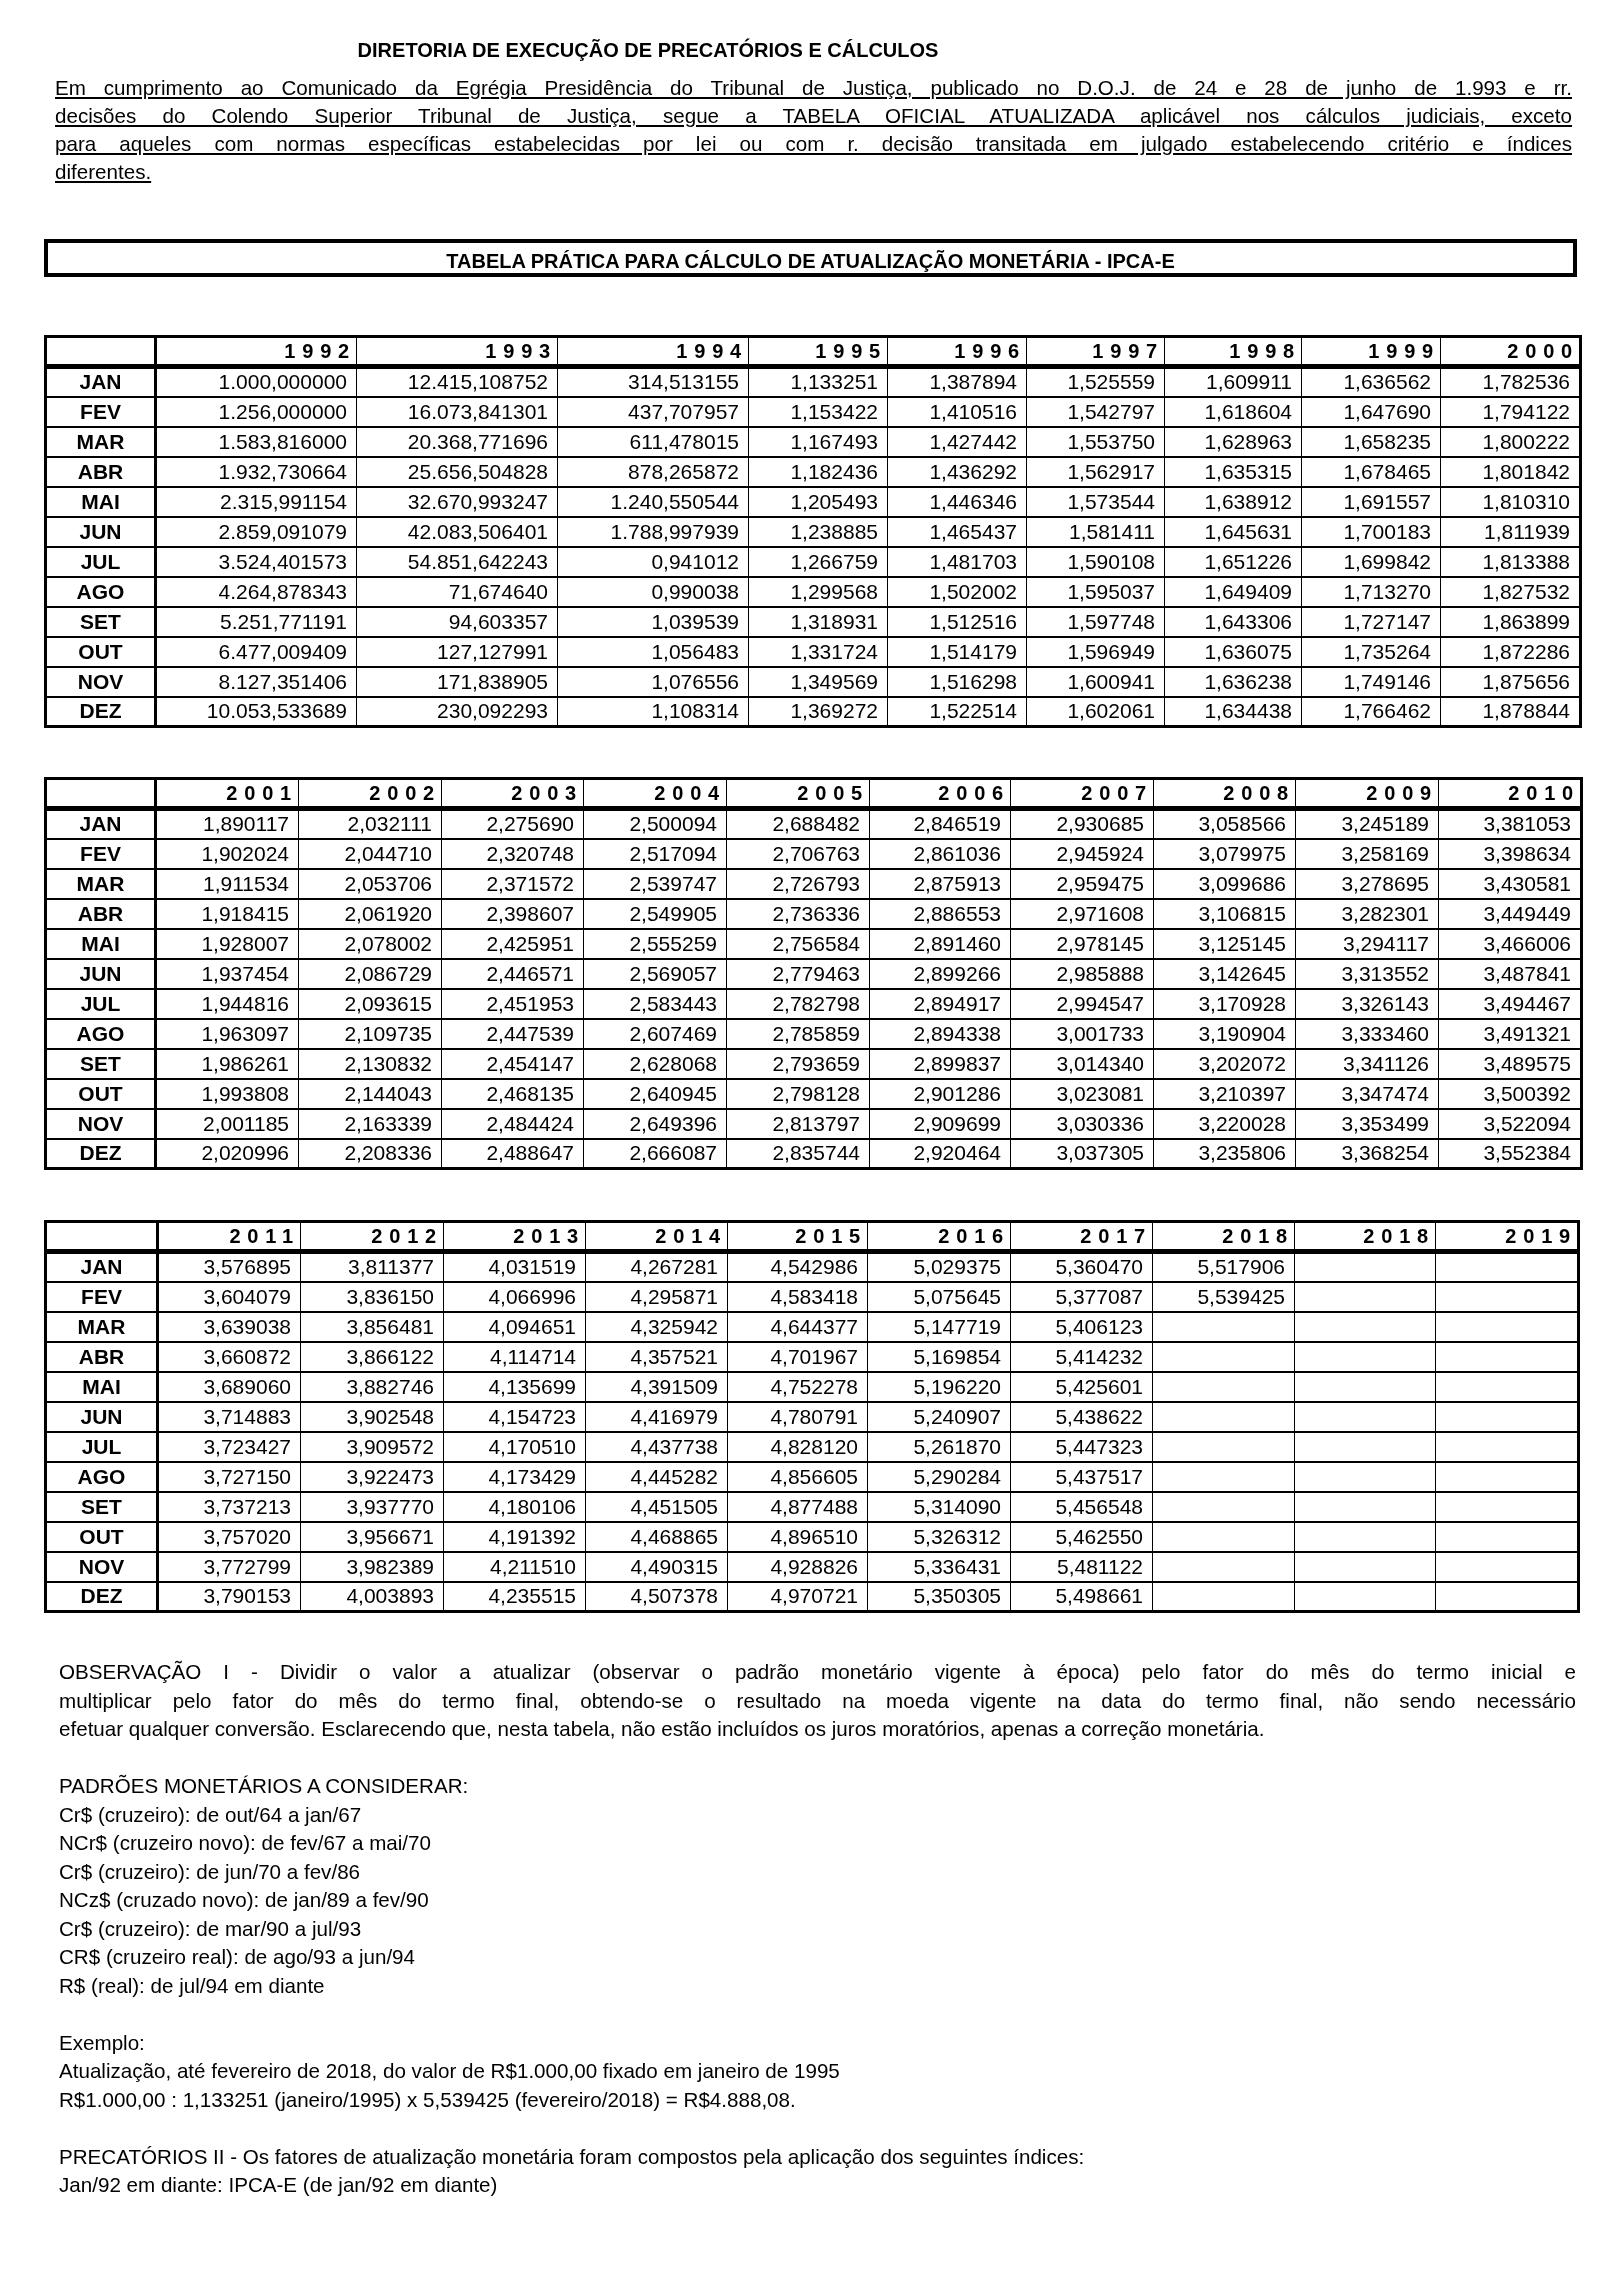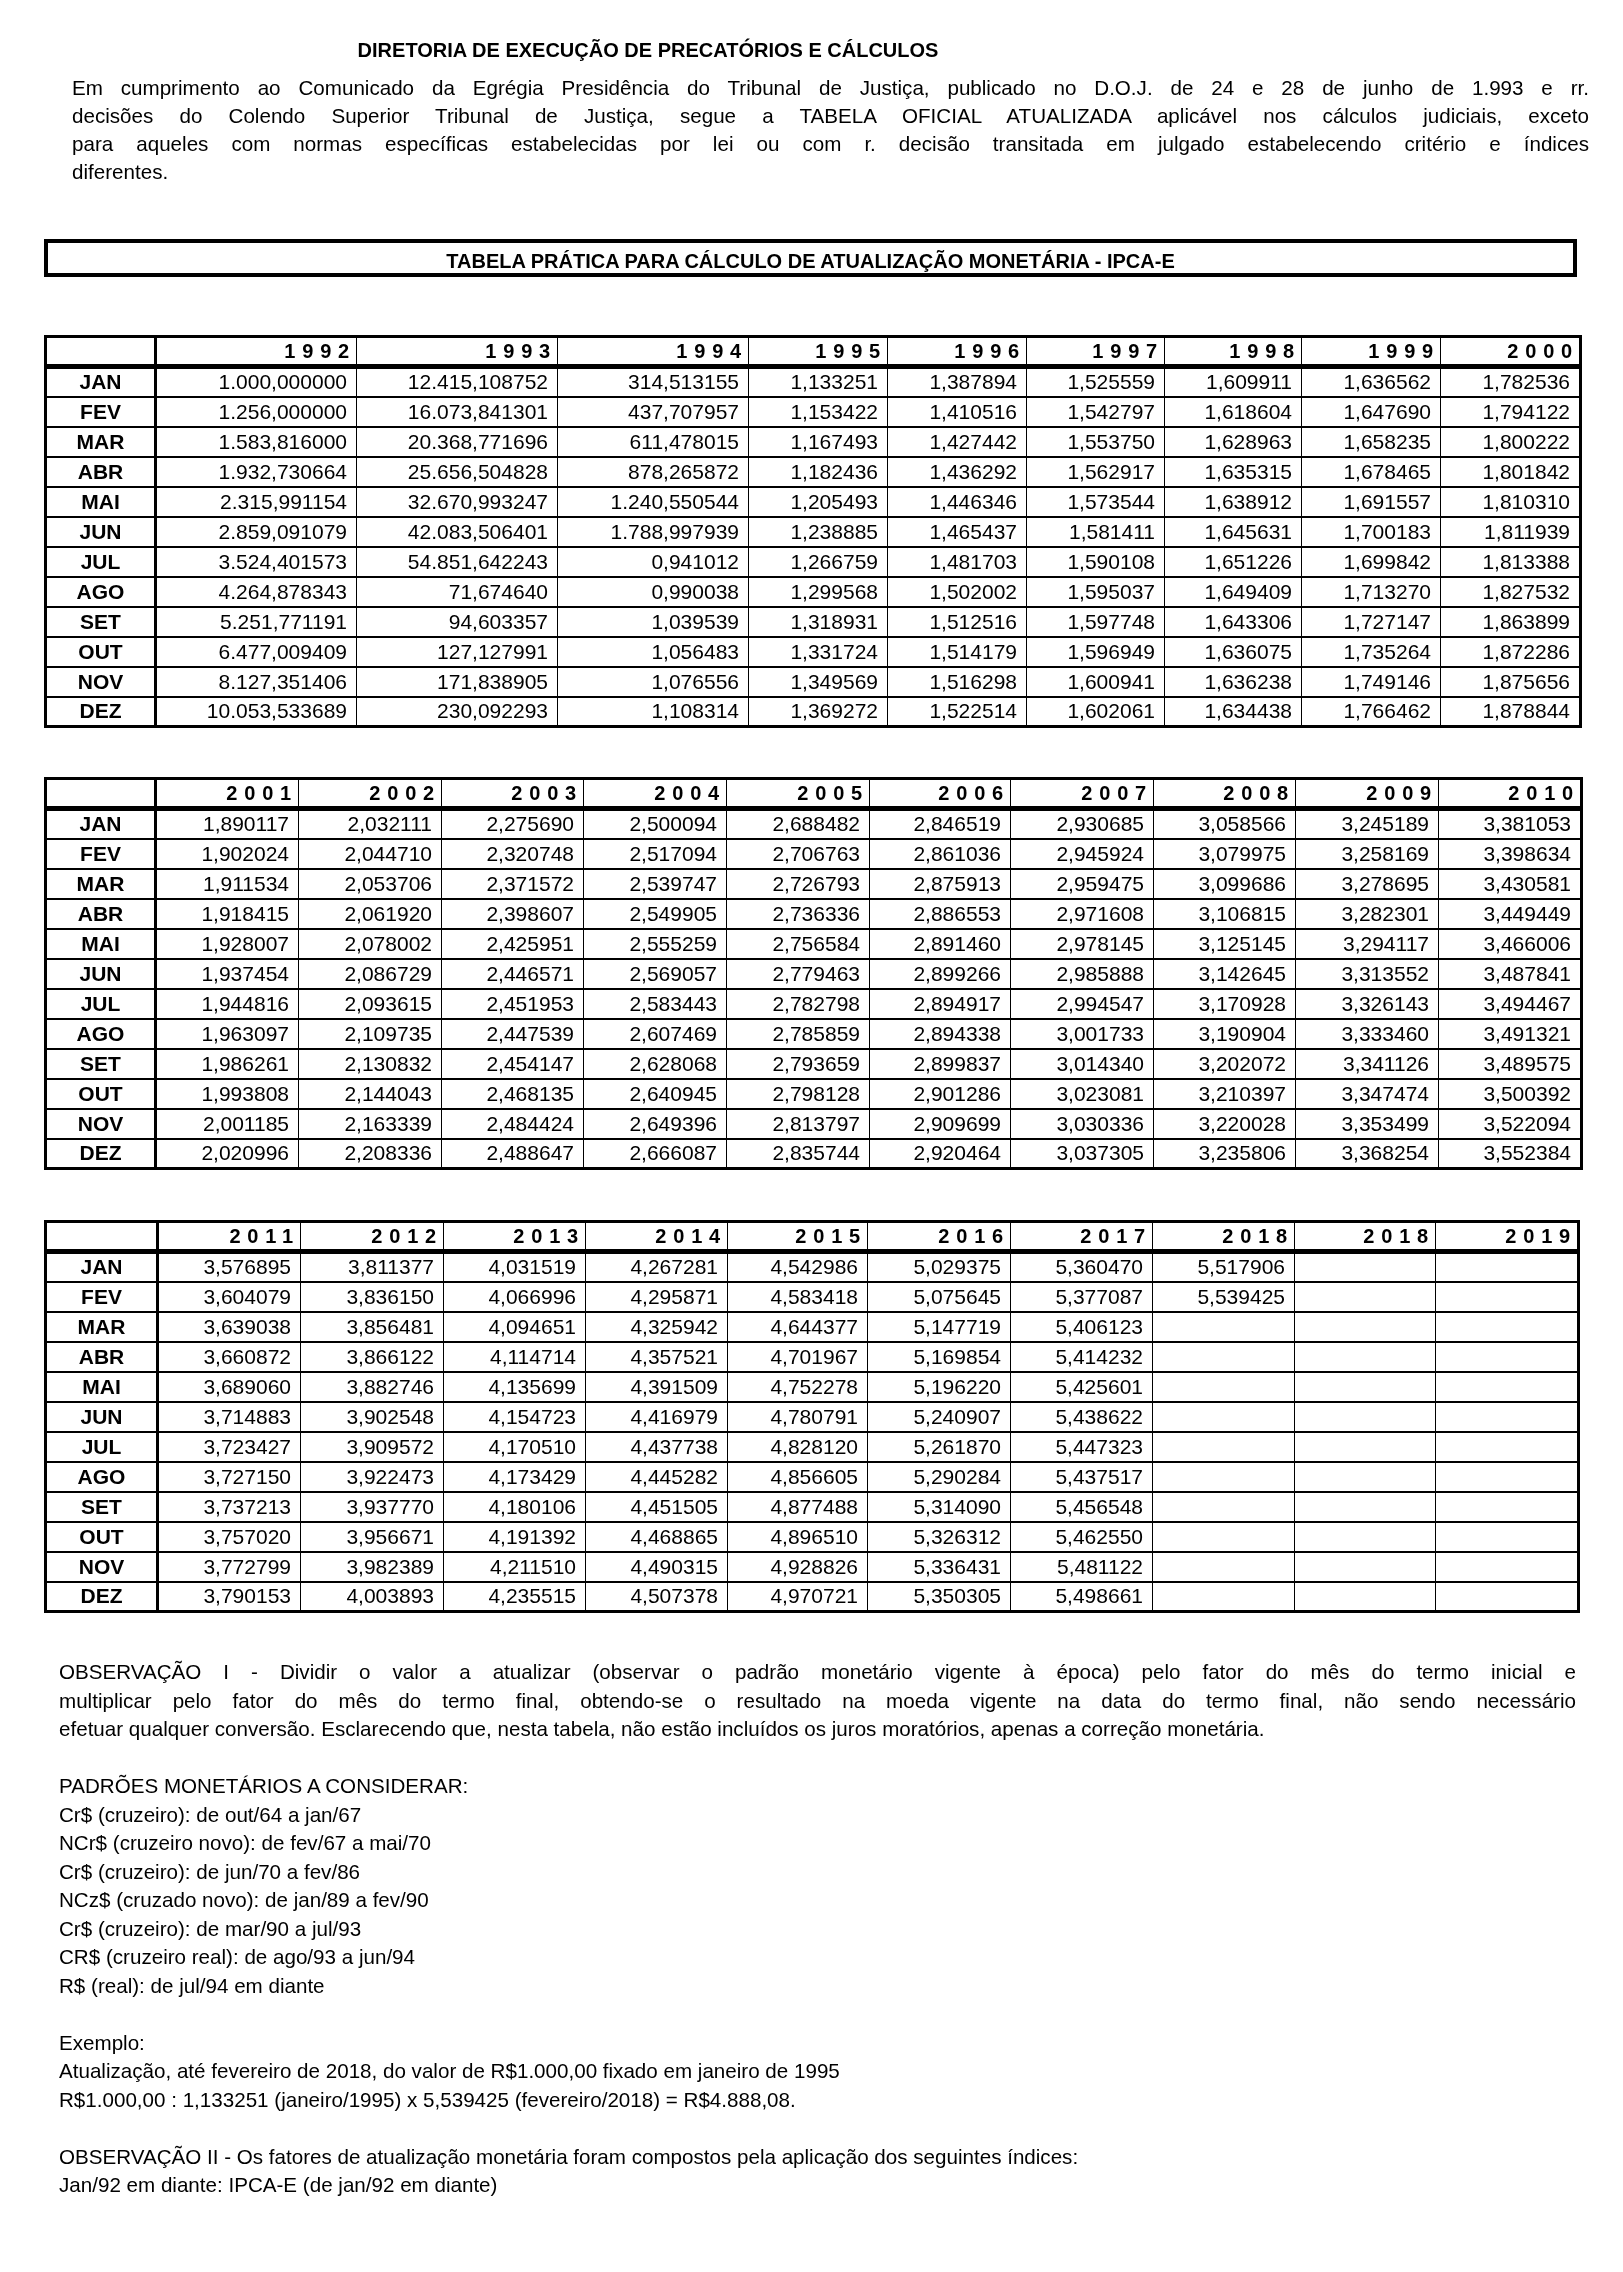--- a/index.html
+++ b/index.html
@@ -5,23 +5,24 @@
   html, body { margin: 0; padding: 0; background: #ffffff; }
   body {
     width: 1624px; height: 2273px; position: relative; overflow: hidden;
     font-family: "Liberation Sans", "DejaVu Sans", sans-serif; color: #000;
   }
   .heading {
     position: absolute; left: 0; width: 1296px; top: 38px;
     text-align: center; font-weight: bold; font-size: 20px; line-height: 25.5px;
   }
   .intro {
-    position: absolute; left: 72px; width: 1517px; top: 74px;
+    position: absolute; left: 55px; width: 1517px; top: 74px;
     font-size: 20.6px; line-height: 28px; text-align: justify;
     text-align-last: left;
+    text-decoration: underline;
   }
   .intro span { display: block; text-align: justify; text-align-last: justify; }
   .intro span.last { text-align-last: left; }
   .title-box {
     position: absolute; left: 44px; top: 239px; width: 1533px; height: 38px;
     box-sizing: border-box; border: 4.5px solid #000;
     display: flex; align-items: flex-end; justify-content: center;
     font-weight: bold; font-size: 20px;
   }
   table.ipca {
@@ -630,16 +631,16 @@
   <span class="line">Cr$ (cruzeiro): de jun/70 a fev/86</span>
   <span class="line">NCz$ (cruzado novo): de jan/89 a fev/90</span>
   <span class="line">Cr$ (cruzeiro): de mar/90 a jul/93</span>
   <span class="line">CR$ (cruzeiro real): de ago/93 a jun/94</span>
   <span class="line">R$ (real): de jul/94 em diante</span>
   <span class="gap"></span>
   <span class="line">Exemplo:</span>
   <span class="line">Atualização, até fevereiro de 2018, do valor de R$1.000,00 fixado em janeiro de 1995</span>
   <span class="line">R$1.000,00 : 1,133251 (janeiro/1995) x 5,539425 (fevereiro/2018) = R$4.888,08.</span>
   <span class="gap"></span>
-  <span class="line">OBSERVAÇÃO II - Os fatores de atualização monetária foram compostos pela aplicação dos seguintes índices:</span>
+  <span class="line">PRECATÓRIOS II - Os fatores de atualização monetária foram compostos pela aplicação dos seguintes índices:</span>
   <span class="line">Jan/92 em diante: IPCA-E (de jan/92 em diante)</span>
 </div>
 
 
 </body></html>

